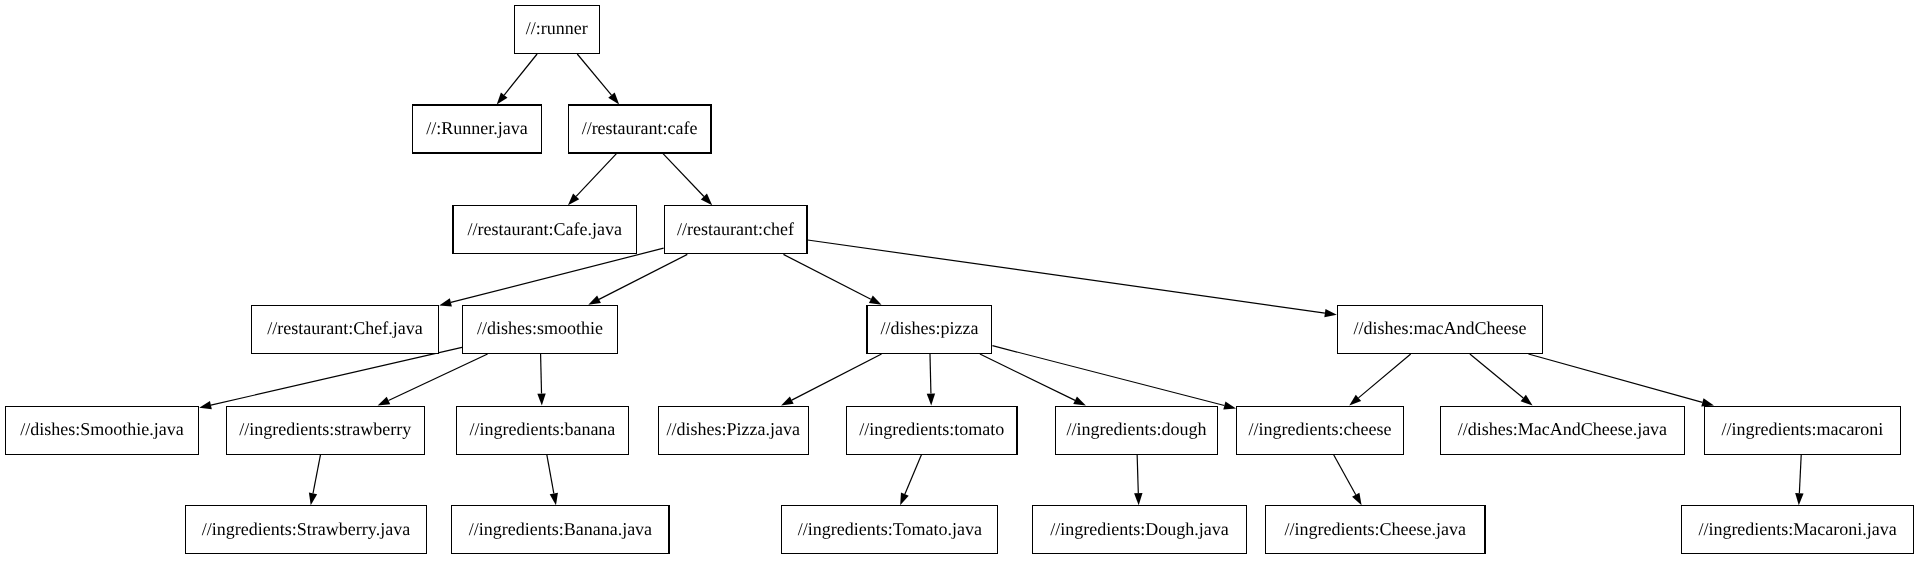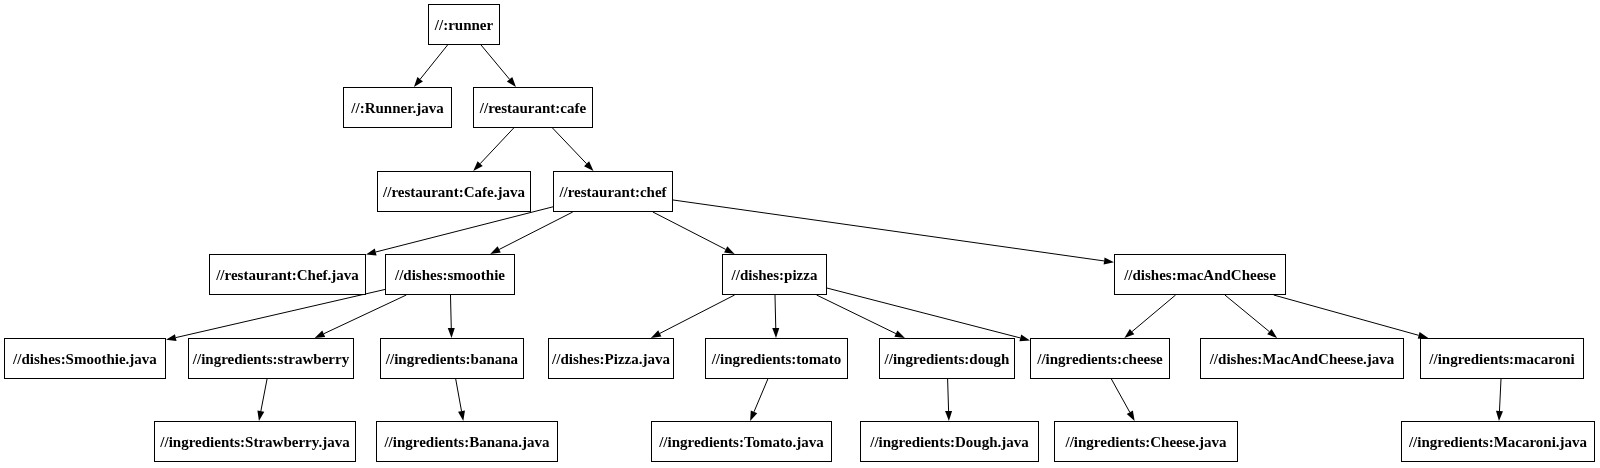--- a/index.html
+++ b/index.html
@@ -2,21 +2,20 @@
 <html><head>
 <meta charset="utf-8">
 <style>
   html, body { margin: 0; padding: 0; background: #ffffff; }
   .canvas {
     position: relative;
     width: 1600px;
     height: 468px;
     background: #ffffff;
     overflow: hidden;
-    font-weight: bold;
   }
   svg text {
     font-family: "Liberation Serif", "DejaVu Serif", serif;
     font-size: 15px;
   }
   svg rect.node-box { shape-rendering: crispEdges; }
 </style>
 </head>
 <body>
 

